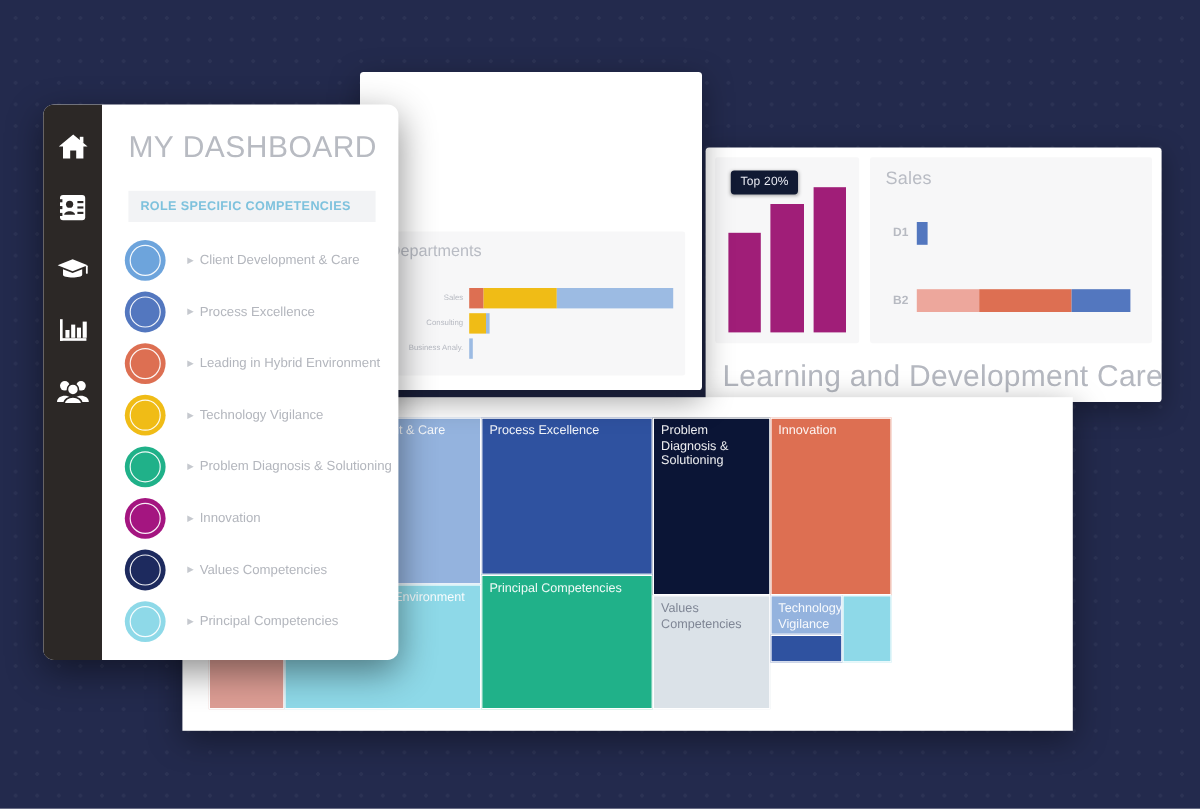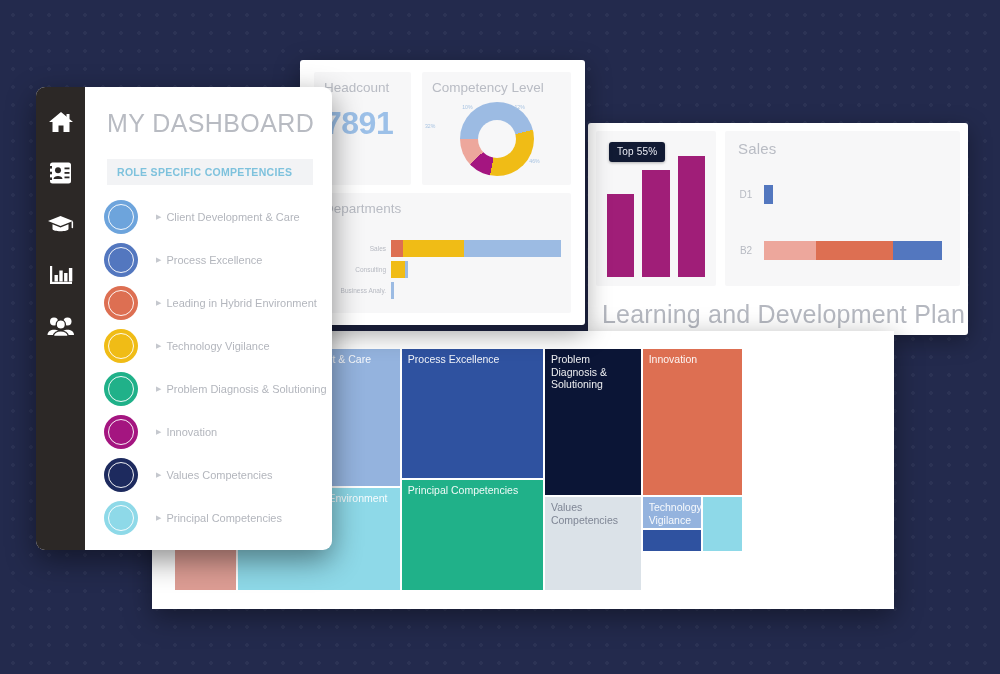--- a/index.html
+++ b/index.html
@@ -65,22 +65,22 @@
   .grades-title {
     position: absolute; left: 13px; top: 9px;
     font-size: 15px; color: #b9bcc4; letter-spacing: .2px;
   }
   #grades-rows {
     position: absolute; left: 10px; right: 12px; top: 36px; bottom: 8px;
     display: flex; flex-direction: column; justify-content: space-around;
   }
   .grade-row { display: flex; align-items: center; height: 19px; }
   .grade-label {
-    width: 22px; text-align: center; margin-right: 7px;
-    font-size: 10px; color: #b7bac2;
+    width: 22px; text-align: right; margin-right: 7px;
+    font-size: 10px; color: #b7bac2; font-weight: bold;
   }
   .grade-track { flex: 1; height: 19px; display: flex; }
   .gseg { height: 100%; }
 
   #ld-title {
     position: absolute; left: 14px; bottom: 6px;
     font-size: 25px; color: #b5b8c0; font-weight: 400;
     letter-spacing: .2px; white-space: nowrap;
   }
 
@@ -193,21 +193,21 @@
 </head>
 <body>
 
 <div id="stage">
   <div id="dots"></div>
 
   <div id="ld-panel">
     <div id="ld-cards">
 
       <div class="ld-card" id="ld-top20-card">
-        <div id="top20-badge">Top 55%</div>
+        <div id="top20-badge">Top 20%</div>
         <div id="top20-bars">
             <div class="t20-bar" style="height: 62%; background: rgb(160, 30, 120);"></div>
             <div class="t20-bar" style="height: 80%; background: rgb(160, 30, 120);"></div>
             <div class="t20-bar" style="height: 90%; background: rgb(160, 30, 120);"></div>
           </div>
       </div>
 
       <div class="ld-card" id="ld-grades-card">
         <div class="grades-title">Sales</div>
         <div id="grades-rows">
@@ -222,21 +222,21 @@
               <div class="grade-track">
                 <div class="gseg" style="width: 28%; background: rgb(237, 167, 156);"></div>
                 <div class="gseg" style="width: 42%; background: rgb(221, 111, 82);"></div>
                 <div class="gseg" style="width: 27%; background: rgb(83, 119, 191);"></div>
               </div>
             </div>
           </div>
       </div>
 
     </div>
-    <div id="ld-title">Learning and Development Plan</div>
+    <div id="ld-title">Learning and Development Care</div>
   </div>
 
   <div id="tm-panel">
     <div id="treemap">
         <div class="tm-col" style="width: 9%;">
           <div class="tm-cell" style="background: rgb(164, 21, 128); height: 57%; border: 1px solid rgb(255, 255, 255);"></div>
           <div class="tm-cell" style="background: rgb(221, 157, 148); height: 43%; border: 1px solid rgb(255, 255, 255);"></div>
         </div>
         <div class="tm-col" style="width: 23.5%;">
           <div class="tm-cell" style="background: rgb(148, 179, 222); height: 57%; border: 1px solid rgb(255, 255, 255);">
@@ -273,39 +273,20 @@
               </div>
               <div class="tm-cell" style="background: rgb(47, 82, 160); height: 41%; border: 1px solid rgb(255, 255, 255);"></div>
             </div>
             <div class="tm-cell" style="background: rgb(142, 217, 232); height: 100%; border: 1px solid rgb(255, 255, 255); width: 40%;"></div>
           </div>
         </div>
       </div>
   </div>
 
   <div id="kpi-panel">
-    <div id="kpi-top">
-
-      <div id="headcount-card">
-        <div class="kpi-title">Headcount</div>
-        <div id="headcount-value">7891</div>
-      </div>
-
-      <div id="complevel-card">
-        <div class="kpi-title">Competency Level</div>
-        <div id="donut-wrap">
-          <div id="donut" style="background: conic-gradient(from -90deg, rgb(156, 187, 227) 0deg, rgb(156, 187, 227) 165.6deg, rgb(240, 188, 22) 165.6deg, rgb(240, 188, 22) 280.8deg, rgb(164, 21, 128) 280.8deg, rgb(164, 21, 128) 316.8deg, rgb(237, 167, 156) 316.8deg, rgb(237, 167, 156) 360deg);"></div>
-        <div class="donut-lbl" style="left: 72%; top: 74%;">46%</div>
-            <div class="donut-lbl" style="left: 2%; top: 30%;">32%</div>
-            <div class="donut-lbl" style="left: 27%; top: 6%;">10%</div>
-            <div class="donut-lbl" style="left: 62%; top: 6%;">12%</div>
-          </div>
-      </div>
-
-    </div>
 
     <div id="dept-card">
       <div class="kpi-title">Departments</div>
       <div id="dept-rows">
           <div class="dept-row">
             <div class="dept-label">Sales</div>
             <div class="dept-track">
               <div class="dseg" style="width: 7%; background: rgb(221, 111, 82);"></div>
               <div class="dseg" style="width: 36%; background: rgb(240, 188, 22);"></div>
               <div class="dseg" style="width: 57%; background: rgb(156, 187, 227);"></div>

